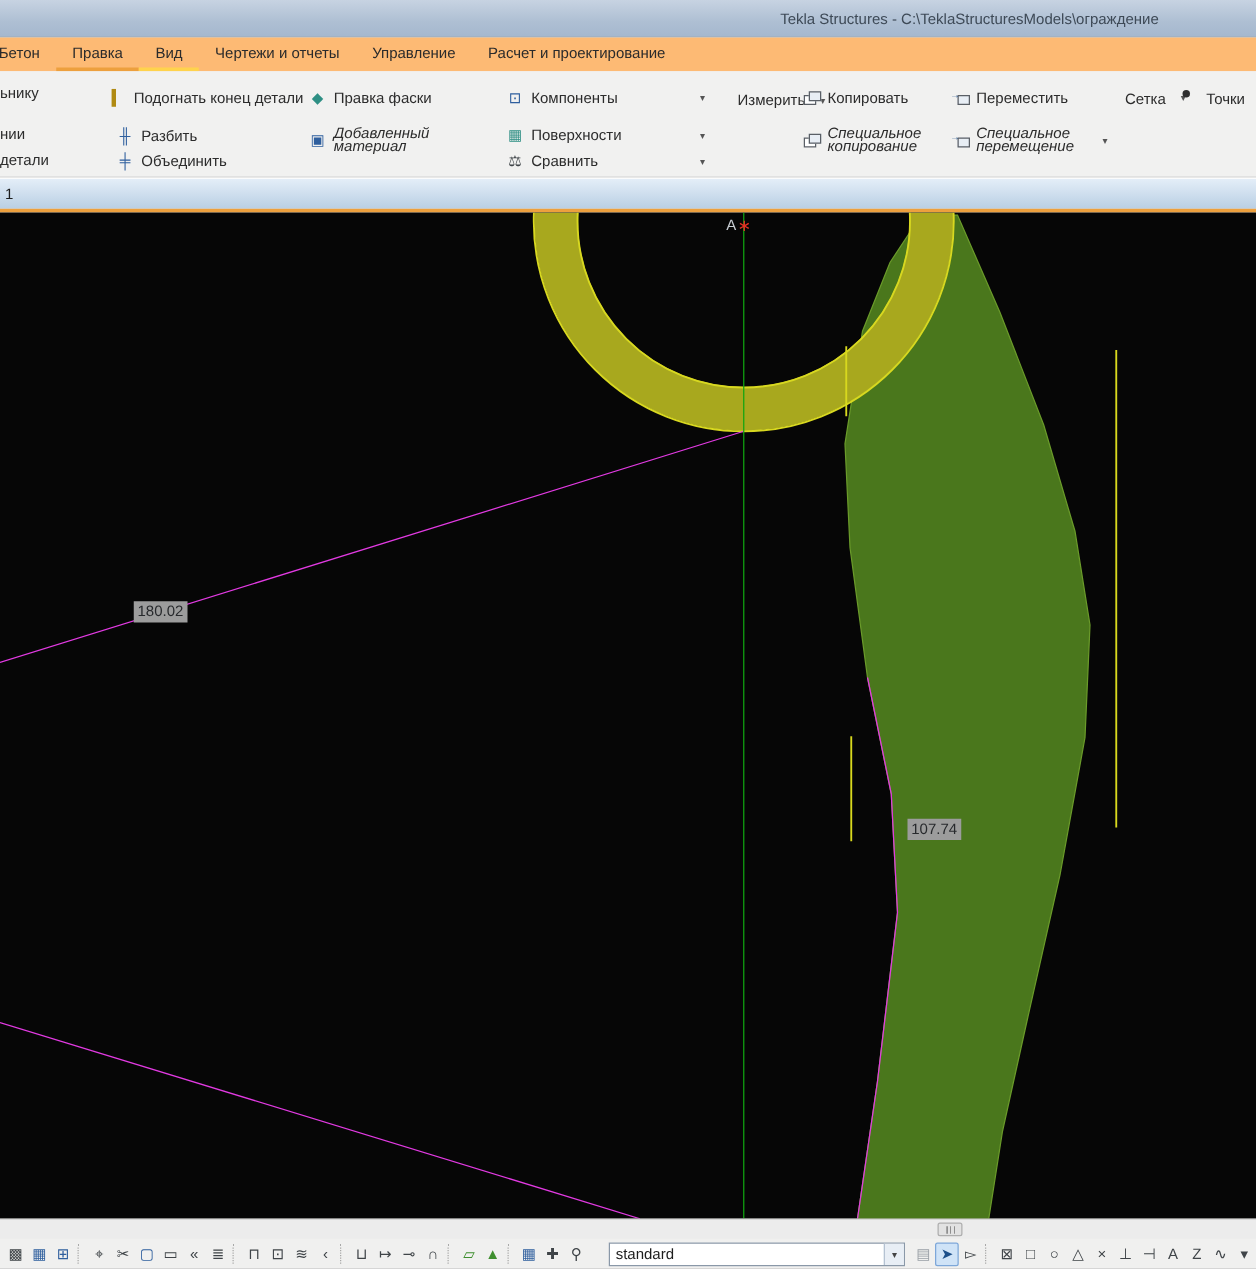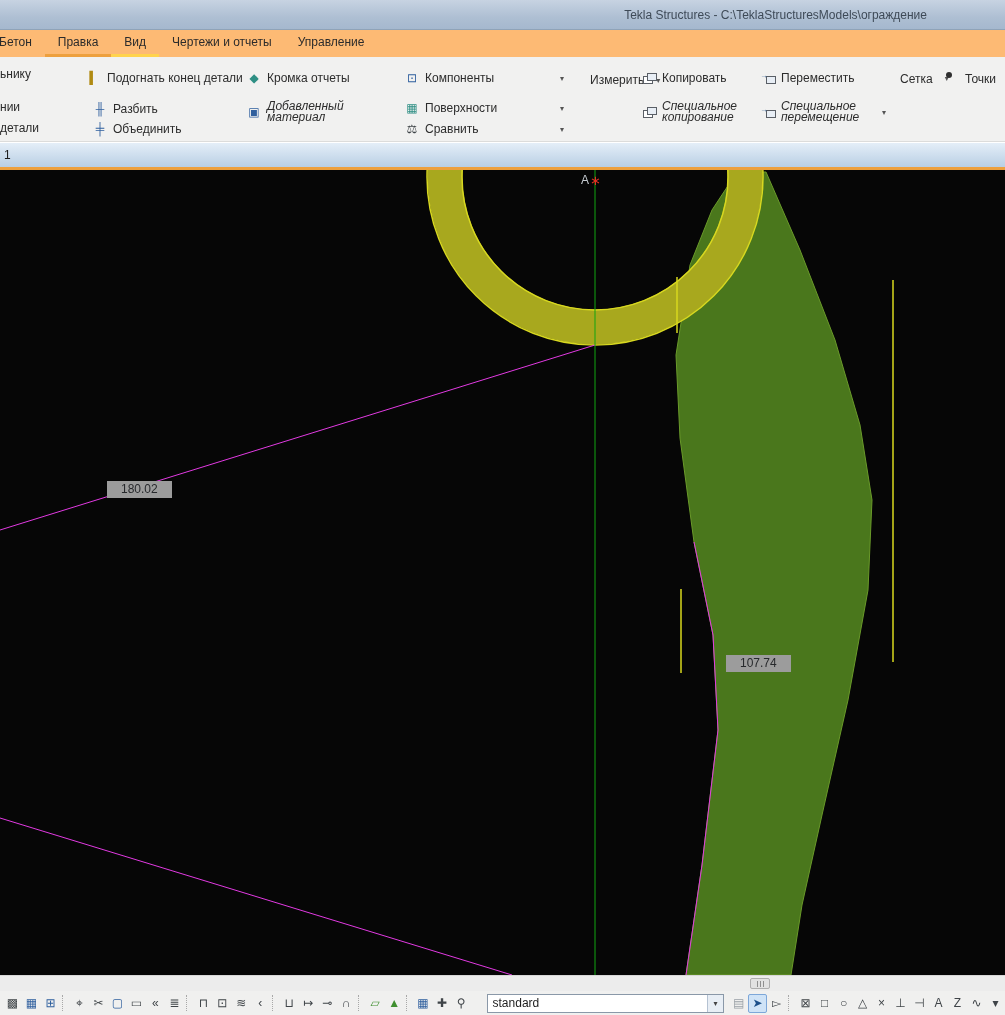--- a/index.html
+++ b/index.html
@@ -56,21 +56,21 @@
 
   
   .viewtab { height:28px; background:linear-gradient(#e4eef8,#b9cfe4); border-top:1px solid #ffffff;
     border-bottom:3px solid var(--accent); display:flex; align-items:center; padding-left:4px; color:#1d1d1d; }
 
   
   .viewport { position:relative; height:805px; background:var(--vpbg); overflow:hidden; }
   .viewport svg { position:absolute; left:0; top:0; }
   .axis-marker { position:absolute; left:581px; top:3px; display:flex; gap:1px; color:#c6cbd1; font-size:12px; }
   .axis-marker .star { color:#e53023; font-size:13px; }
-  .dim { position:absolute; background:#9c9c9c; color:#27292c; padding:0 14px; line-height:17px; font-size:12px; }
+  .dim { position:absolute; background:#9c9c9c; color:#27292c; padding:0 3px; line-height:17px; font-size:12px; }
   .dim1 { left:107px; top:311px; }
   .dim2 { left:726px; top:485px; }
 
   
   .hscroll { height:16px; background:#ececec; border-top:1px solid #d7d7d7; position:relative; }
   .hthumb { position:absolute; left:750px; top:2px; width:20px; height:11px; background:#e2e2e2;
     border:1px solid #aeaeae; border-radius:2px; }
   .hthumb::before { content:""; position:absolute; left:6px; top:2px; width:7px; height:6px;
     background:repeating-linear-gradient(to right, #8f8f8f 0 1px, transparent 1px 3px); }
 
@@ -111,20 +111,23 @@
     </div>
 
     <div class="menu-tab">
       <span>Чертежи и отчеты</span>
     </div>
 
     <div class="menu-tab">
       <span>Управление</span>
     </div>
 
+    <div class="menu-tab">
+      <span>Расчет и проектирование</span>
+    </div>
   </div>
 
 <div class="ribbon">
   <span class="cutlbl" style="top:10px">ьнику</span>
   <span class="cutlbl" style="top:43px">нии</span>
   <span class="cutlbl" style="top:64px">детали</span>
 
   <div class="rbtn" style="left:86px;top:11px">
     <span class="icn c-olive">▍</span>
     <span>Подогнать конец детали</span>
@@ -133,21 +136,21 @@
     <span class="icn c-blue">╫</span>
     <span>Разбить</span>
   </div>
   <div class="rbtn" style="left:92px;top:62px">
     <span class="icn c-blue">╪</span>
     <span>Объединить</span>
   </div>
 
   <div class="rbtn" style="left:246px;top:11px">
     <span class="icn c-teal">◆</span>
-    <span>Кромка отчеты</span>
+    <span>Правка фаски</span>
   </div>
   <div class="rbtn" style="left:246px;top:42px;height:26px">
     <span class="icn c-blue">▣</span>
     <span class="lbl2">
       <span>Добавленный</span>
       <span>материал</span>
     </span>
   </div>
 
   <div class="rbtn w160" style="left:404px;top:11px">

